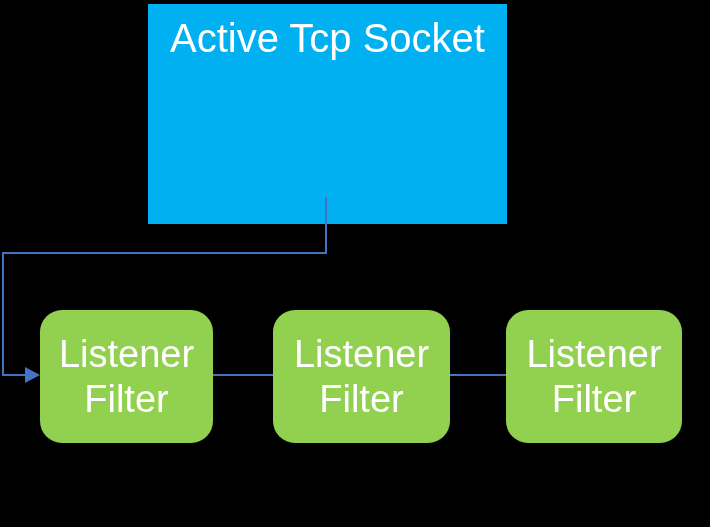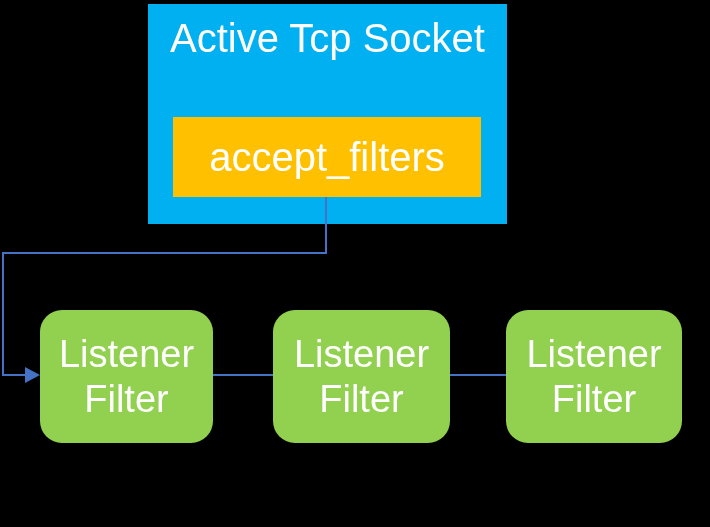--- a/index.html
+++ b/index.html
@@ -97,23 +97,20 @@
     z-index: 2;
   }
 </style>
 </head>
 <body>
 
 <div class="canvas">
 
   <div class="socket-box">
     <div class="socket-title">Active Tcp Socket</div>
-    <div class="accept-box">
-      <span>accept_filters</span>
-    </div>
   </div>
 
   <div class="seg v-from-accept"></div>
   <div class="seg h-top"></div>
   <div class="seg v-left"></div>
   <div class="seg h-into-first"></div>
   <div class="arrowhead"></div>
 
   <div class="seg h-b0-b1"></div>
   <div class="seg h-b1-b2"></div>

